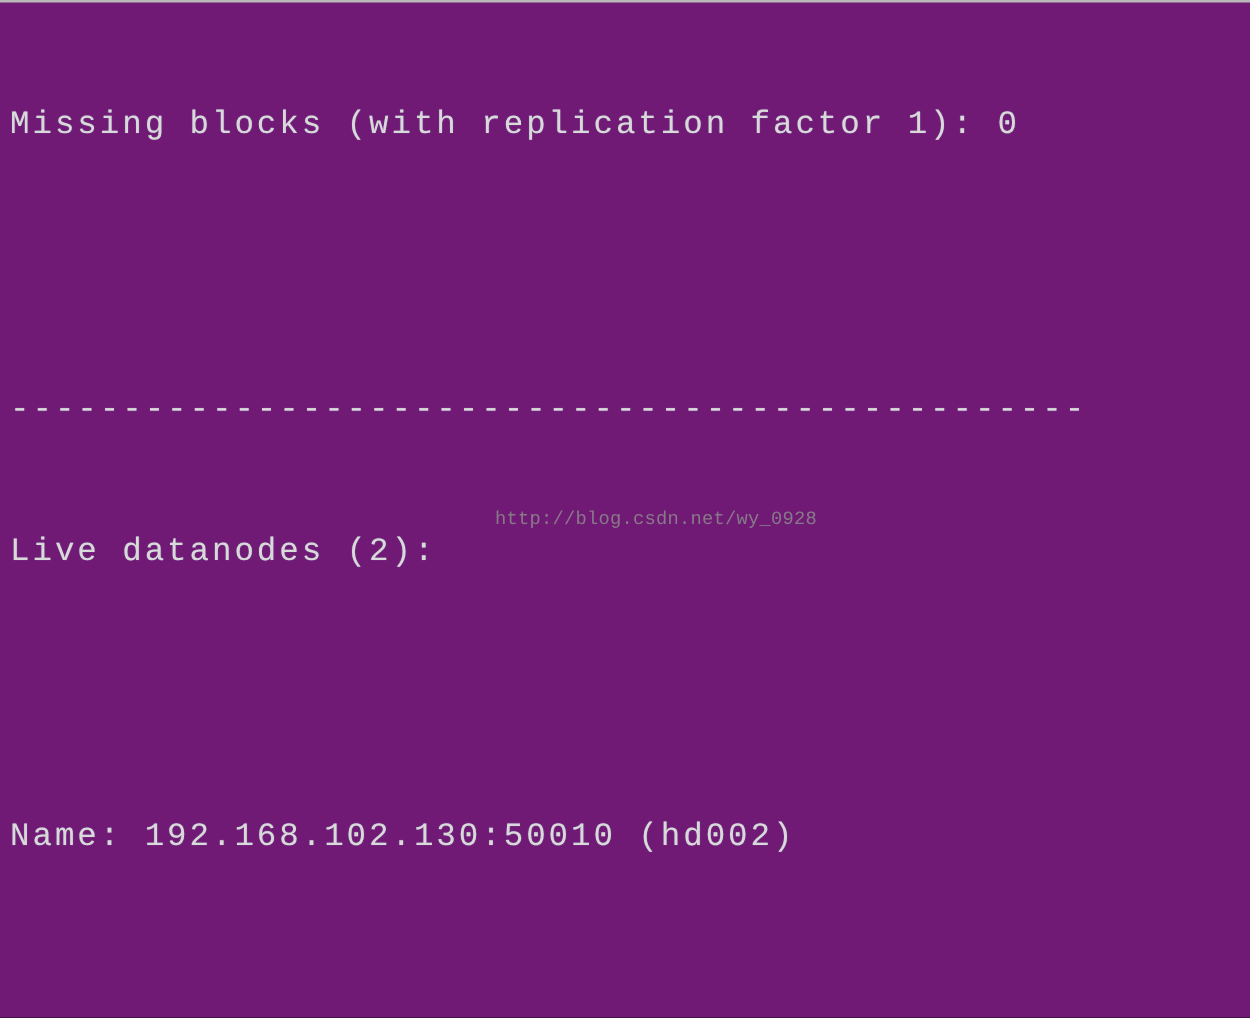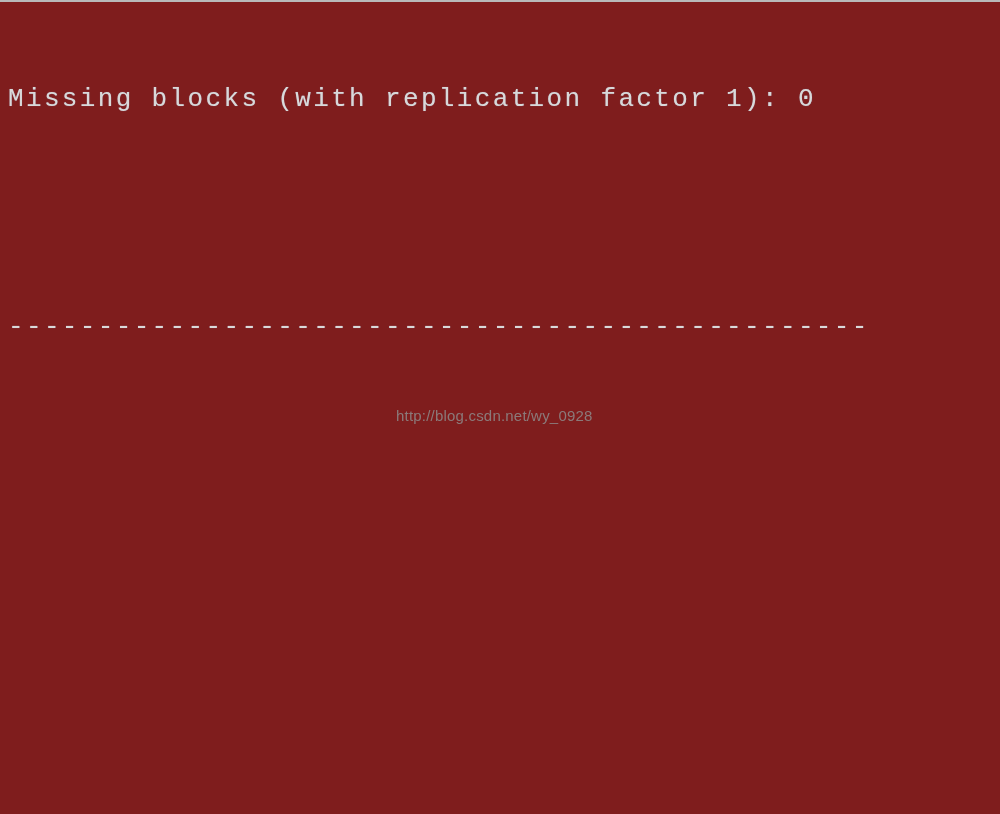--- a/index.html
+++ b/index.html
@@ -11,21 +11,21 @@
   body {
     width: 1000px;
     height: 814px;
     overflow: hidden;
   }
   #terminal {
     position: relative;
     box-sizing: border-box;
     width: 1000px;
     height: 814px;
-    background: #7f1d1d;
+    background: #701a75;
     border-top: 2px solid #b9b9b9;
     padding: 0;
     overflow: hidden;
   }
   #console-output {
     position: absolute;
     top: 0;
     left: 0;
     width: 1000px;
     margin: 0;
@@ -47,40 +47,42 @@
   .line.blank {
     color: transparent;
   }
   .line.rule {
     letter-spacing: 2.35px;
   }
   #watermark {
     position: absolute;
     left: 396px;
     top: 405px;
-    font-family: Liberation Sans, sans-serif;
+    font-family: Liberation Mono, monospace;
     font-size: 15px;
     line-height: 17px;
     color: #8e8e8e;
     opacity: 0.82;
     white-space: pre;
     pointer-events: none;
     letter-spacing: 0.2px;
   }
 </style>
 </head>
 <body>
 
 <div id="terminal">
 
   <div id="console-output">
     <span class="line">Missing blocks (with replication factor 1): 0</span>
     <span class="line blank"></span>
     <span class="line rule">------------------------------------------------</span>
+    <span class="line">Live datanodes (2):</span>
     <span class="line blank"></span>
+    <span class="line">Name: 192.168.102.130:50010 (hd002)</span>
     
     
     
     
     
     
     
     
     
     

